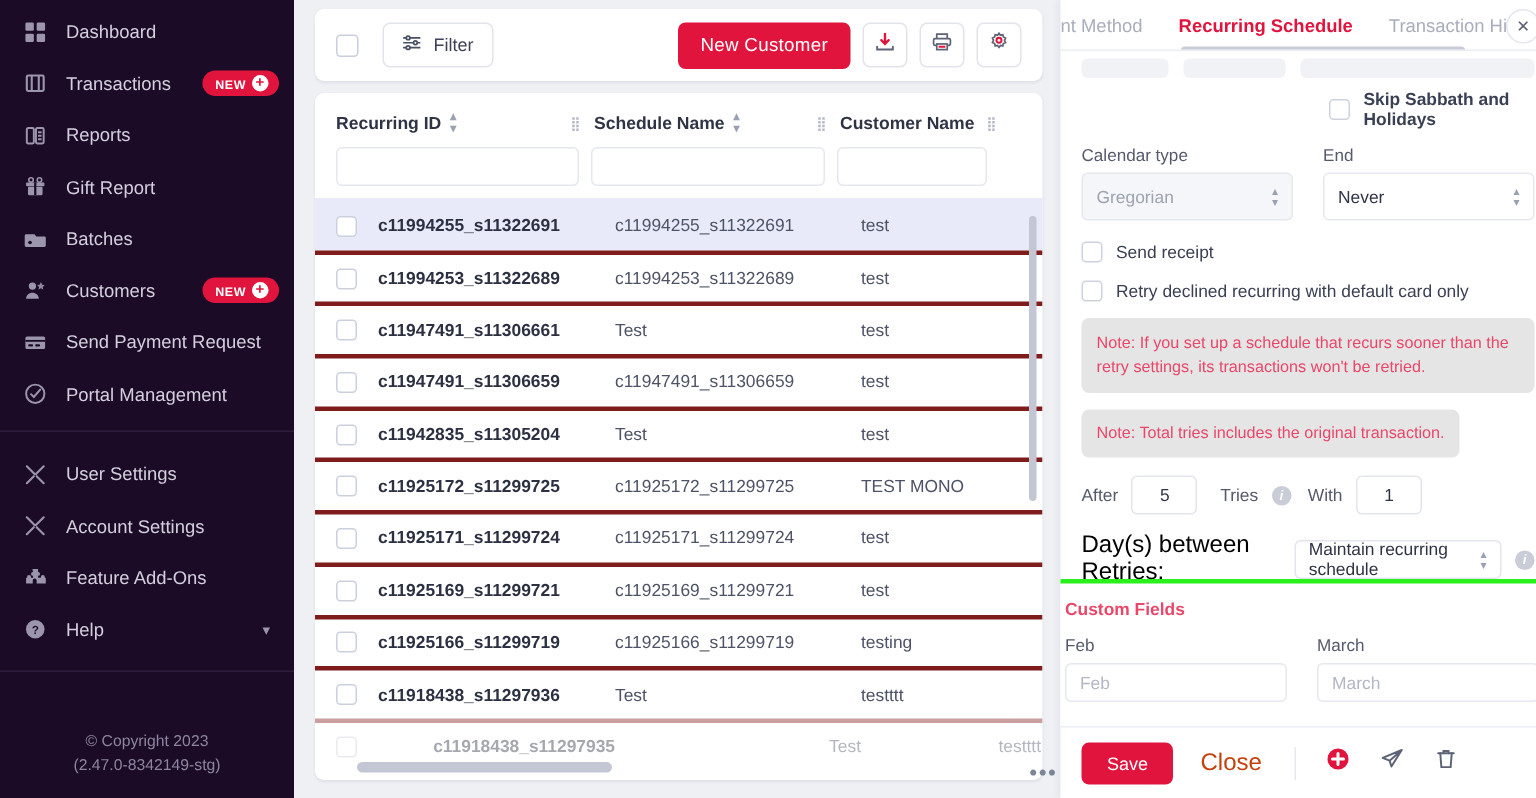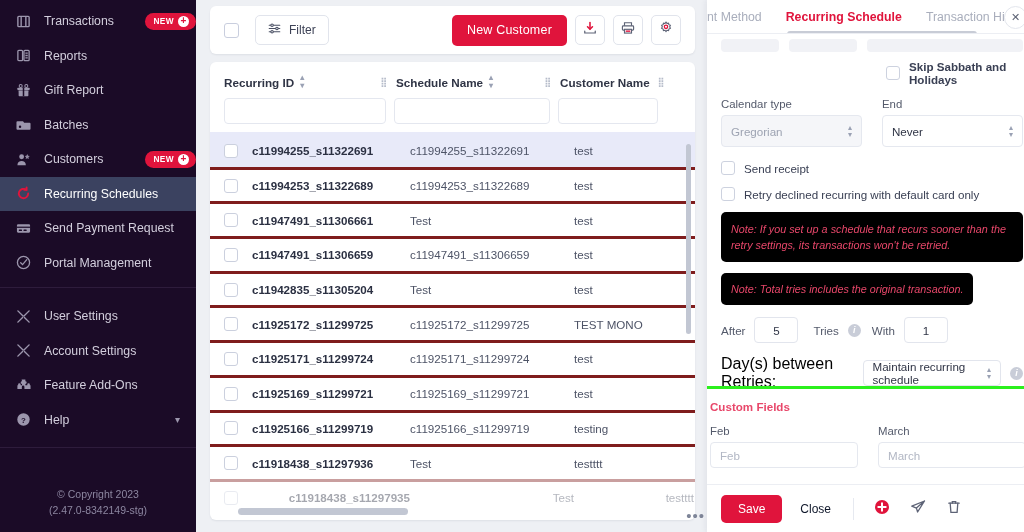--- a/index.html
+++ b/index.html
@@ -34,21 +34,21 @@
   .nav-ico {
     width: 18px; height: 18px;
     margin-right: 12px;
     display: flex; align-items: center; justify-content: center;
     flex: 0 0 18px;
     color: #9c96ad;
   }
   .nav-item.active .nav-ico { color: #e0143c; }
   .nav-label { white-space: nowrap; }
   .badge-new {
-    position: absolute; right: 0;
+    position: absolute; right: 10px;
     background: #e0143c; color: #fff;
     font-size: 8.3px; font-weight: bold;
     letter-spacing: .4px;
     border-radius: 10px;
     height: 17px; padding: 0 7px 0 8px;
     display: flex; align-items: center; gap: 4px;
   }
   .badge-new .plus {
     width: 11px; height: 11px; border-radius: 50%;
     background: #fff; color: #e0143c;
@@ -229,25 +229,24 @@
   .selbox {
     height: 32px; border: 1px solid #e5e8ef; border-radius: 4px;
     display: flex; align-items: center; padding: 0 9px;
     font-size: 11.6px; color: #2f3445; cursor: pointer;
   }
   .selbox.dis { background: #f5f6f9; color: #9da3b2; }
   .selbox .car { margin-left: auto; color: #9aa1b4; font-size: 8px;
     display: flex; flex-direction: column; line-height: 7px; }
 
   .note {
-    background: #000000; color: #e8476a;
+    background: #e5e5e5; color: #e8476a;
     font-size: 10.8px; line-height: 16px;
     border-radius: 5px; padding: 9px 10px;
     margin-top: 11px;
-    font-style: italic;
   }
   .note.small { padding: 8px 10px; display: inline-block; }
 
   .retry-row { display: flex; align-items: center; gap: 9px; margin-top: 12px; }
   .retry-row .w { font-size: 11.6px; color: #545a6b; }
   .numin {
     width: 44px; height: 26px; border: 1px solid #e2e5ed; border-radius: 4px;
     display: flex; align-items: center; justify-content: center;
     font-size: 11.6px; color: #2f3445; background: #fff;
   }
@@ -289,35 +288,46 @@
     height: 48px; flex: 0 0 48px;
     border-top: 1px solid #eceef3;
     display: flex; align-items: center;
     padding: 0 14px; gap: 12px;
   }
   .save-btn {
     background: #e0143c; color: #fff; border: none; border-radius: 5px;
     height: 28px; padding: 0 17px; font-size: 12px; font-family: inherit; cursor: pointer;
   }
   .close-btn {
-    background: none; border: none; font-size: 12px; color: #0f172a;
+    background: none; border: none; font-size: 16px; color: #c2410c;
     font-family: inherit; cursor: pointer; padding: 0 6px;
   }
   .fdiv { width: 1px; height: 22px; background: #e6e9f0; margin: 0 4px; }
   .fico { cursor: pointer; display: flex; align-items: center; justify-content: center;
           width: 24px; height: 24px; }
 </style>
 </head>
 <body>
 
 <div class="app">
 
   <nav class="sidebar">
     <div class="nav-group">
 
+      <div class="nav-item">
+        <span class="nav-ico">
+          <svg width="15" height="15" viewBox="0 0 16 16" fill="currentColor">
+              <rect x="1" y="1" width="6" height="6" rx="1"></rect>
+              <rect x="9" y="1" width="6" height="6" rx="1"></rect>
+              <rect x="1" y="9" width="6" height="6" rx="1"></rect>
+              <rect x="9" y="9" width="6" height="6" rx="1"></rect>
+            </svg>
+        </span>
+        <span class="nav-label">Dashboard</span>
+      </div>
 
       <div class="nav-item">
         <span class="nav-ico">
           <svg width="15" height="15" viewBox="0 0 16 16" fill="none" stroke="currentColor" stroke-width="1.5">
               <rect x="2" y="2.5" width="12" height="11" rx="1"></rect>
               <path d="M5.5 2.5v11M10.5 2.5v11"></path>
             </svg>
         </span>
         <span class="nav-label">Transactions</span>
         <span class="badge-new">
@@ -368,29 +378,20 @@
               <path d="M12 2.2l.9 1.8 1.8.3-1.4 1.3.4 1.9L12 6.6l-1.7.9.4-1.9-1.4-1.3 1.8-.3z" opacity=".9"></path>
             </svg>
         </span>
         <span class="nav-label">Customers</span>
         <span class="badge-new">
           <span>NEW</span>
           <span class="plus">+</span>
         </span>
       </div>
 
-      <div class="nav-item active">
-        <span class="nav-ico">
-          <svg width="15" height="15" viewBox="0 0 16 16" fill="none" stroke="currentColor" stroke-width="2" stroke-linecap="round">
-              <path d="M13 8a5 5 0 1 1-2.1-4.05"></path>
-              <path d="M11.3 1.4v2.6h-2.6"></path>
-            </svg>
-        </span>
-        <span class="nav-label">Recurring Schedules</span>
-      </div>
 
       <div class="nav-item">
         <span class="nav-ico">
           <svg width="15" height="15" viewBox="0 0 16 16" fill="currentColor">
               <rect x="1" y="3.5" width="14" height="9" rx="1.2"></rect>
               <rect x="1" y="6" width="14" height="1.3" fill="#1b0b27"></rect>
               <rect x="3" y="9" width="3.4" height="1.6" rx=".6" fill="#1b0b27"></rect>
               <rect x="8" y="9" width="3.4" height="1.6" rx=".6" fill="#1b0b27"></rect>
             </svg>
         </span>

